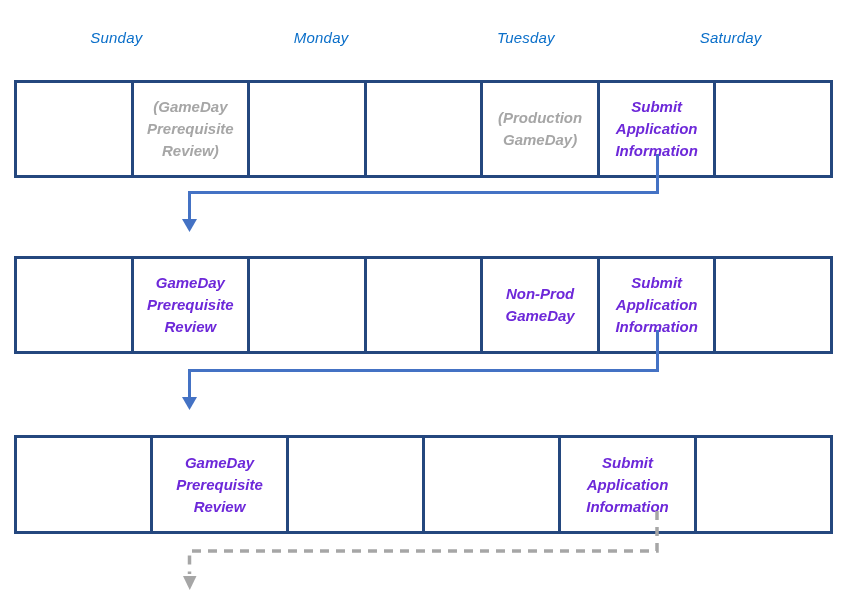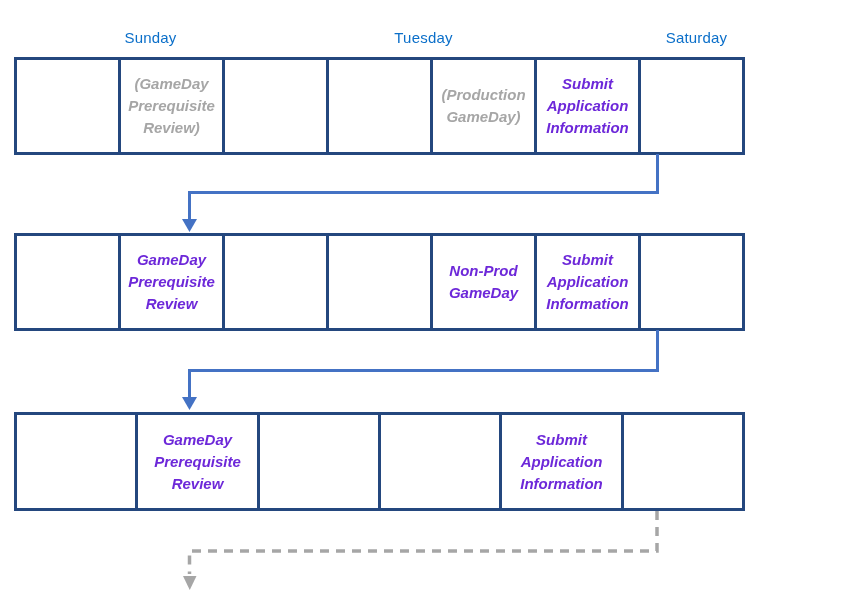--- a/index.html
+++ b/index.html
@@ -19,34 +19,36 @@
   .day-header-row {
     position: absolute;
     left: 14px;
     top: 26px;
     width: 819px;
     display: flex;
   }
   .day-header {
     flex: 1 1 0;
     text-align: center;
+    font-style: italic;
     font-size: 15px;
     line-height: 24px;
     color: #0b6fc9;
     letter-spacing: 0.2px;
   }
   
   .week {
     position: absolute;
     left: 14px;
-    width: 731px;
+    width: 819px;
     box-sizing: border-box;
     border: 3px solid #24477e;
     display: flex;
     background: #ffffff;
+    margin-top: 23px;
   }
   .week-1 { top: 57px;  height: 98px; }
   .week-2 { top: 233px; height: 98px; }
   .week-3 { top: 412px; height: 99px; }
   .cell {
     flex: 1 1 0;
     border-left: 3px solid #24477e;
     display: flex;
     align-items: center;
     justify-content: center;
@@ -71,20 +73,21 @@
     pointer-events: none;
   }
 </style>
 </head>
 <body>
 
 <div id="canvas">
 
   <div class="day-header-row">
     <div class="day-header">Sunday</div>
+    <div class="day-header">Monday</div>
     <div class="day-header">Tuesday</div>
     <div class="day-header">Saturday</div>
   </div>
 
   <div class="week week-1">
     <div class="cell">
         <span class="cell-text blue"></span>
       </div>
     <div class="cell">
         <span class="cell-text muted">(GameDay Prerequisite Review)</span>

